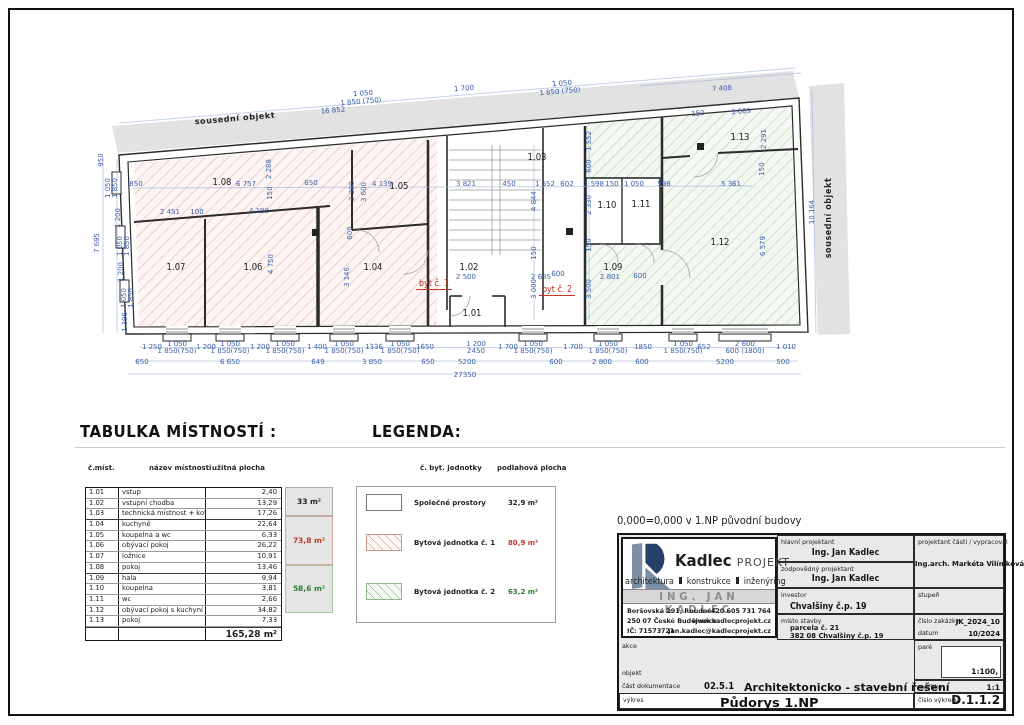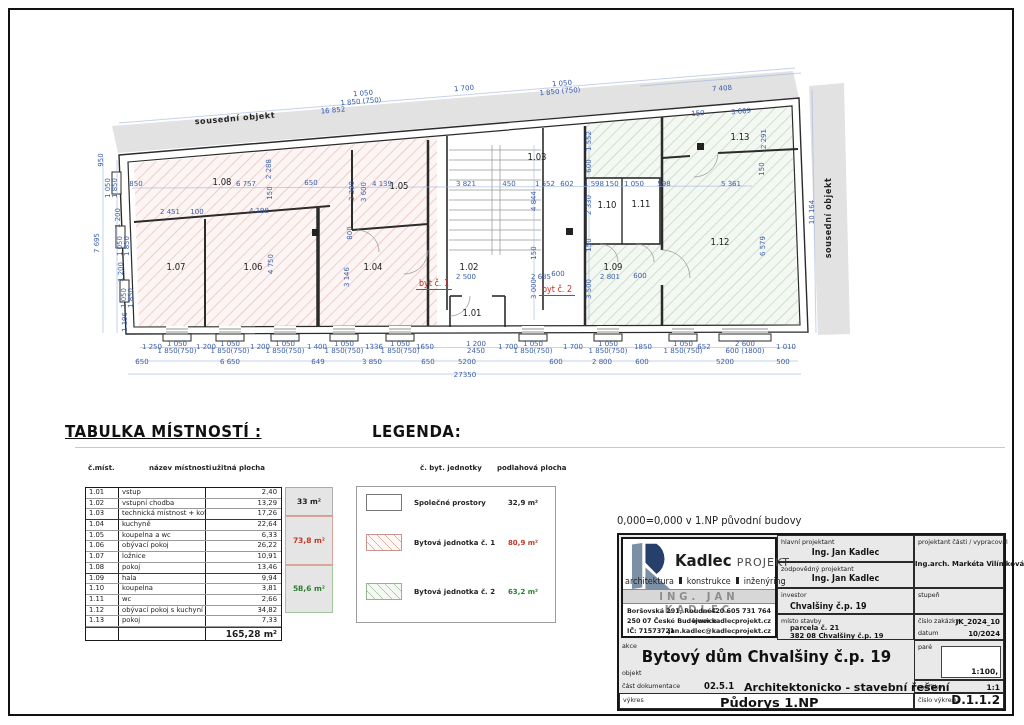--- a/index.html
+++ b/index.html
@@ -321,21 +321,21 @@
       <span class="pl dim" style="position: absolute; left: 428px; top: 362px;">650</span>
       <span class="pl dim" style="position: absolute; left: 467px; top: 362px;">5200</span>
       <span class="pl dim" style="position: absolute; left: 556px; top: 362px;">600</span>
       <span class="pl dim" style="position: absolute; left: 602px; top: 362px;">2 800</span>
       <span class="pl dim" style="position: absolute; left: 642px; top: 362px;">600</span>
       <span class="pl dim" style="position: absolute; left: 725px; top: 362px;">5200</span>
       <span class="pl dim" style="position: absolute; left: 783px; top: 362px;">500</span>
       <span class="pl dim" style="position: absolute; left: 465px; top: 375px;">27350</span>
     </div>
 
-  <div class="sec-title" style="left:65px;top:423px;text-decoration:underline;">TABULKA MÍSTNOSTÍ :</div>
+  <div class="sec-title" style="left:80px;top:423px;">TABULKA MÍSTNOSTÍ :</div>
   <div class="sec-title" style="left:372px;top:423px;">LEGENDA:</div>
   <div id="rule"></div>
 
   <div class="hdr" style="left:88px;top:464px;">č.míst.</div>
   <div class="hdr" style="left:122px;top:464px;padding-left:27px;">název místnosti</div>
   <div class="hdr" style="left:212px;top:464px;">užitná plocha</div>
 
   <div id="rooms-tbl">
     <div>
         <div class="trow">
@@ -503,21 +503,20 @@
       <span class="cl">měřítko</span>
       <span class="cv" style="right:3px;top:2px;font-size:7.5px;">1:1</span>
     </div>
     <div class="cell" style="left:295px;top:158px;width:90px;height:16px;background:#fff;">
       <span class="cl">číslo výkresu</span>
       <span class="bigtitle" style="right:3px;bottom:1px;font-size:12px;">D.1.1.2</span>
     </div>
 
     <div class="cell" style="left:0;top:105px;width:295px;height:29px;border:none;">
       <span class="cl">akce</span>
-      <span class="bigtitle" style="left:0;right:0;top:8px;text-align:center;font-size:15px;">Bytový dům Chvalšiny č.p. 19</span>
     </div>
     <div class="cell" style="left:0;top:134px;width:295px;height:8px;border:none;">
       <span class="cl" style="top:0;">objekt</span>
     </div>
     <div class="cell" style="left:0;top:142px;width:295px;height:16px;border:none;">
       <span class="cl" style="top:5px;">část dokumentace</span>
       <span class="cv" style="left:85px;top:4px;font-size:8.5px;">02.5.1</span>
       <span class="cv" style="left:125px;top:4px;font-size:11px;">Architektonicko - stavební řešení</span>
     </div>
     <div class="cell" style="left:0;top:158px;width:295px;height:16px;background:#fff;">

